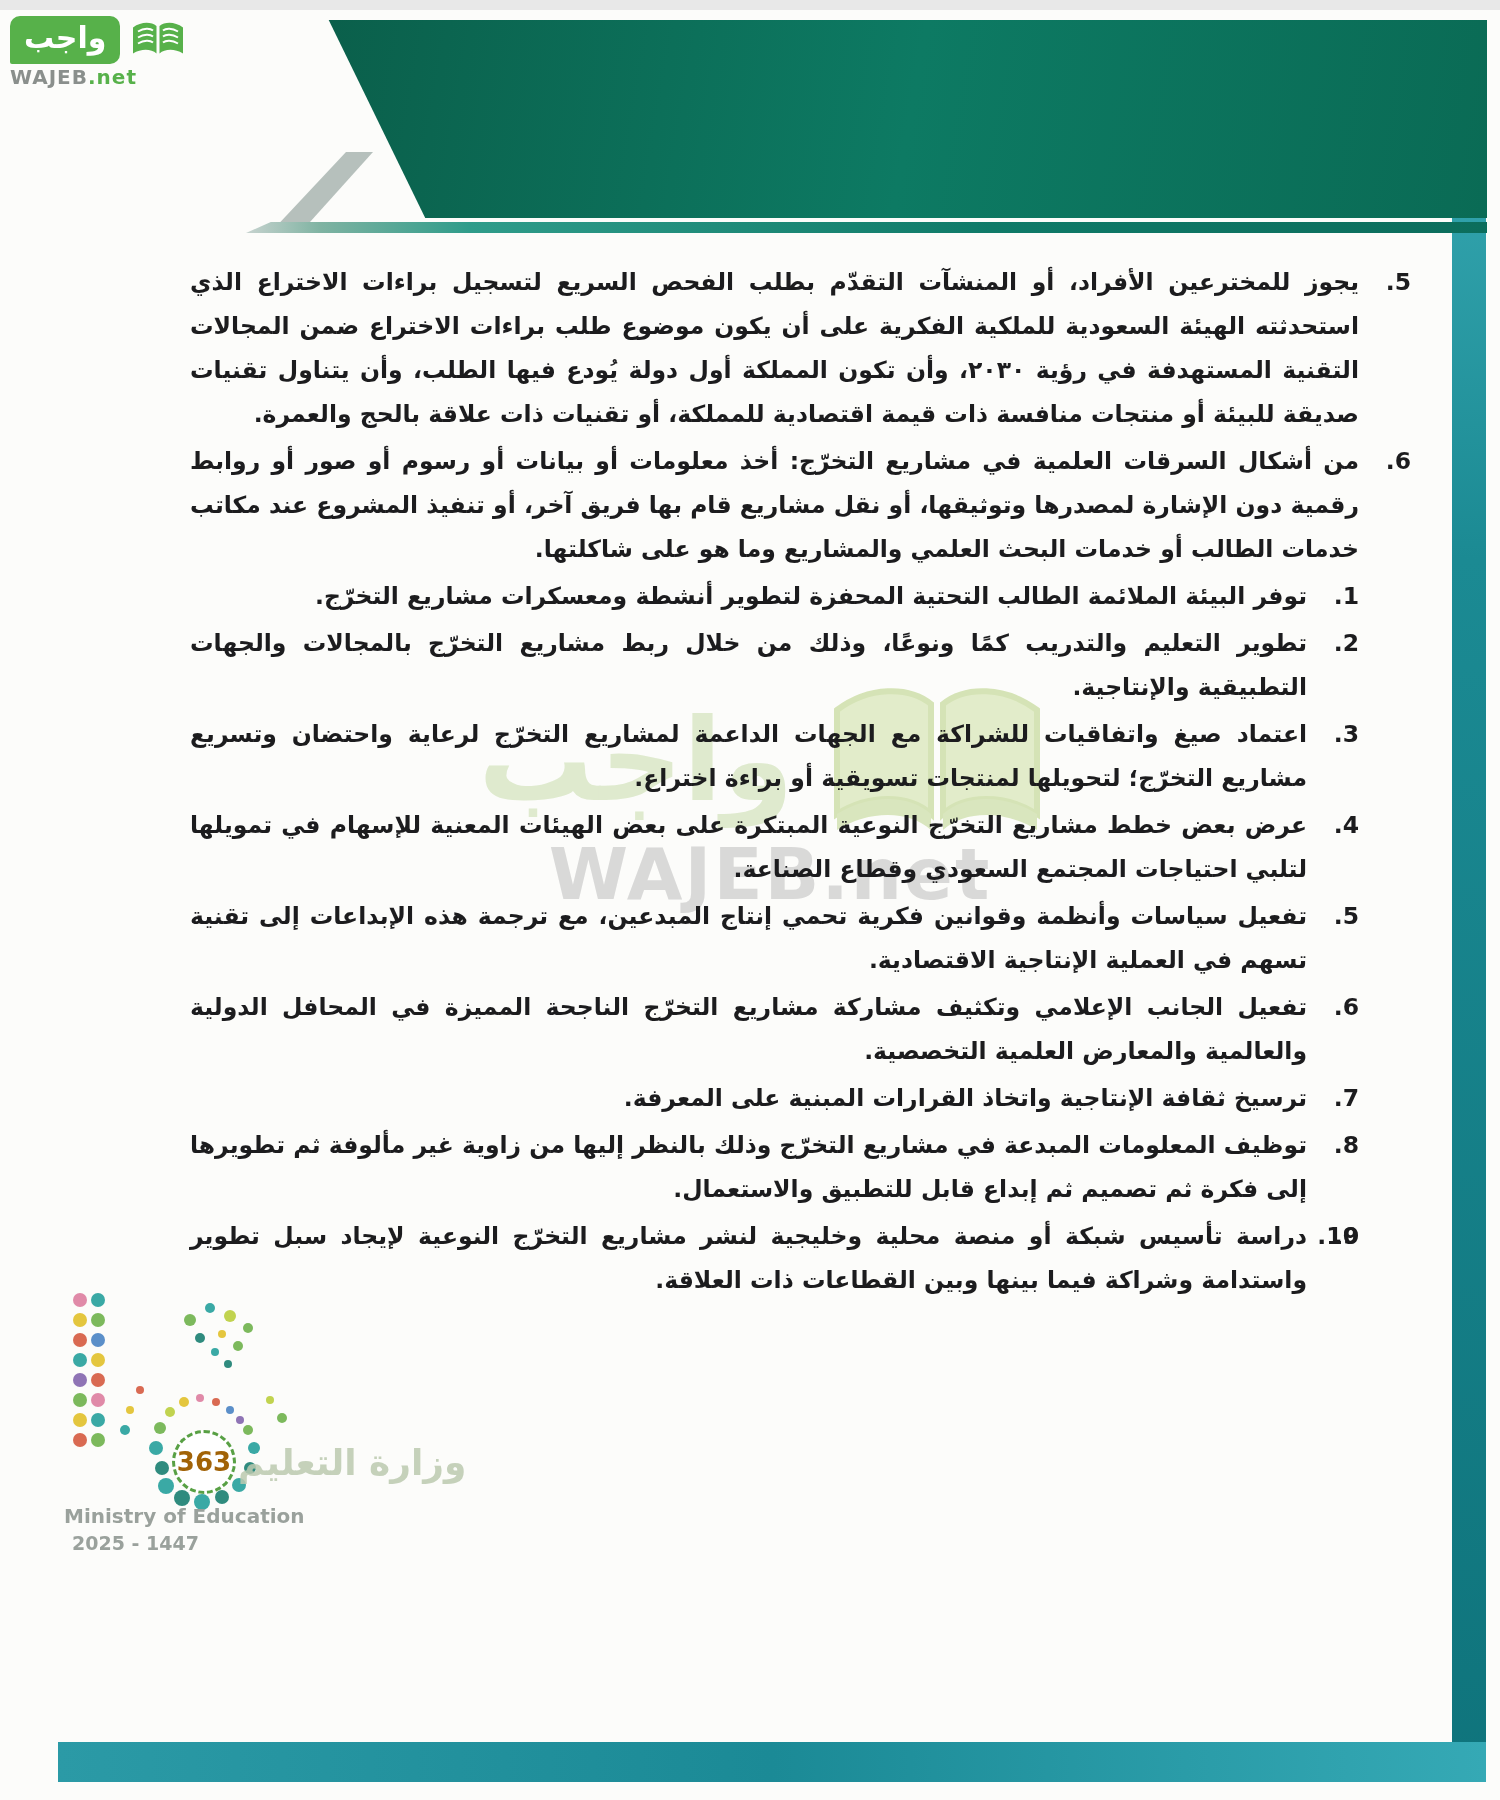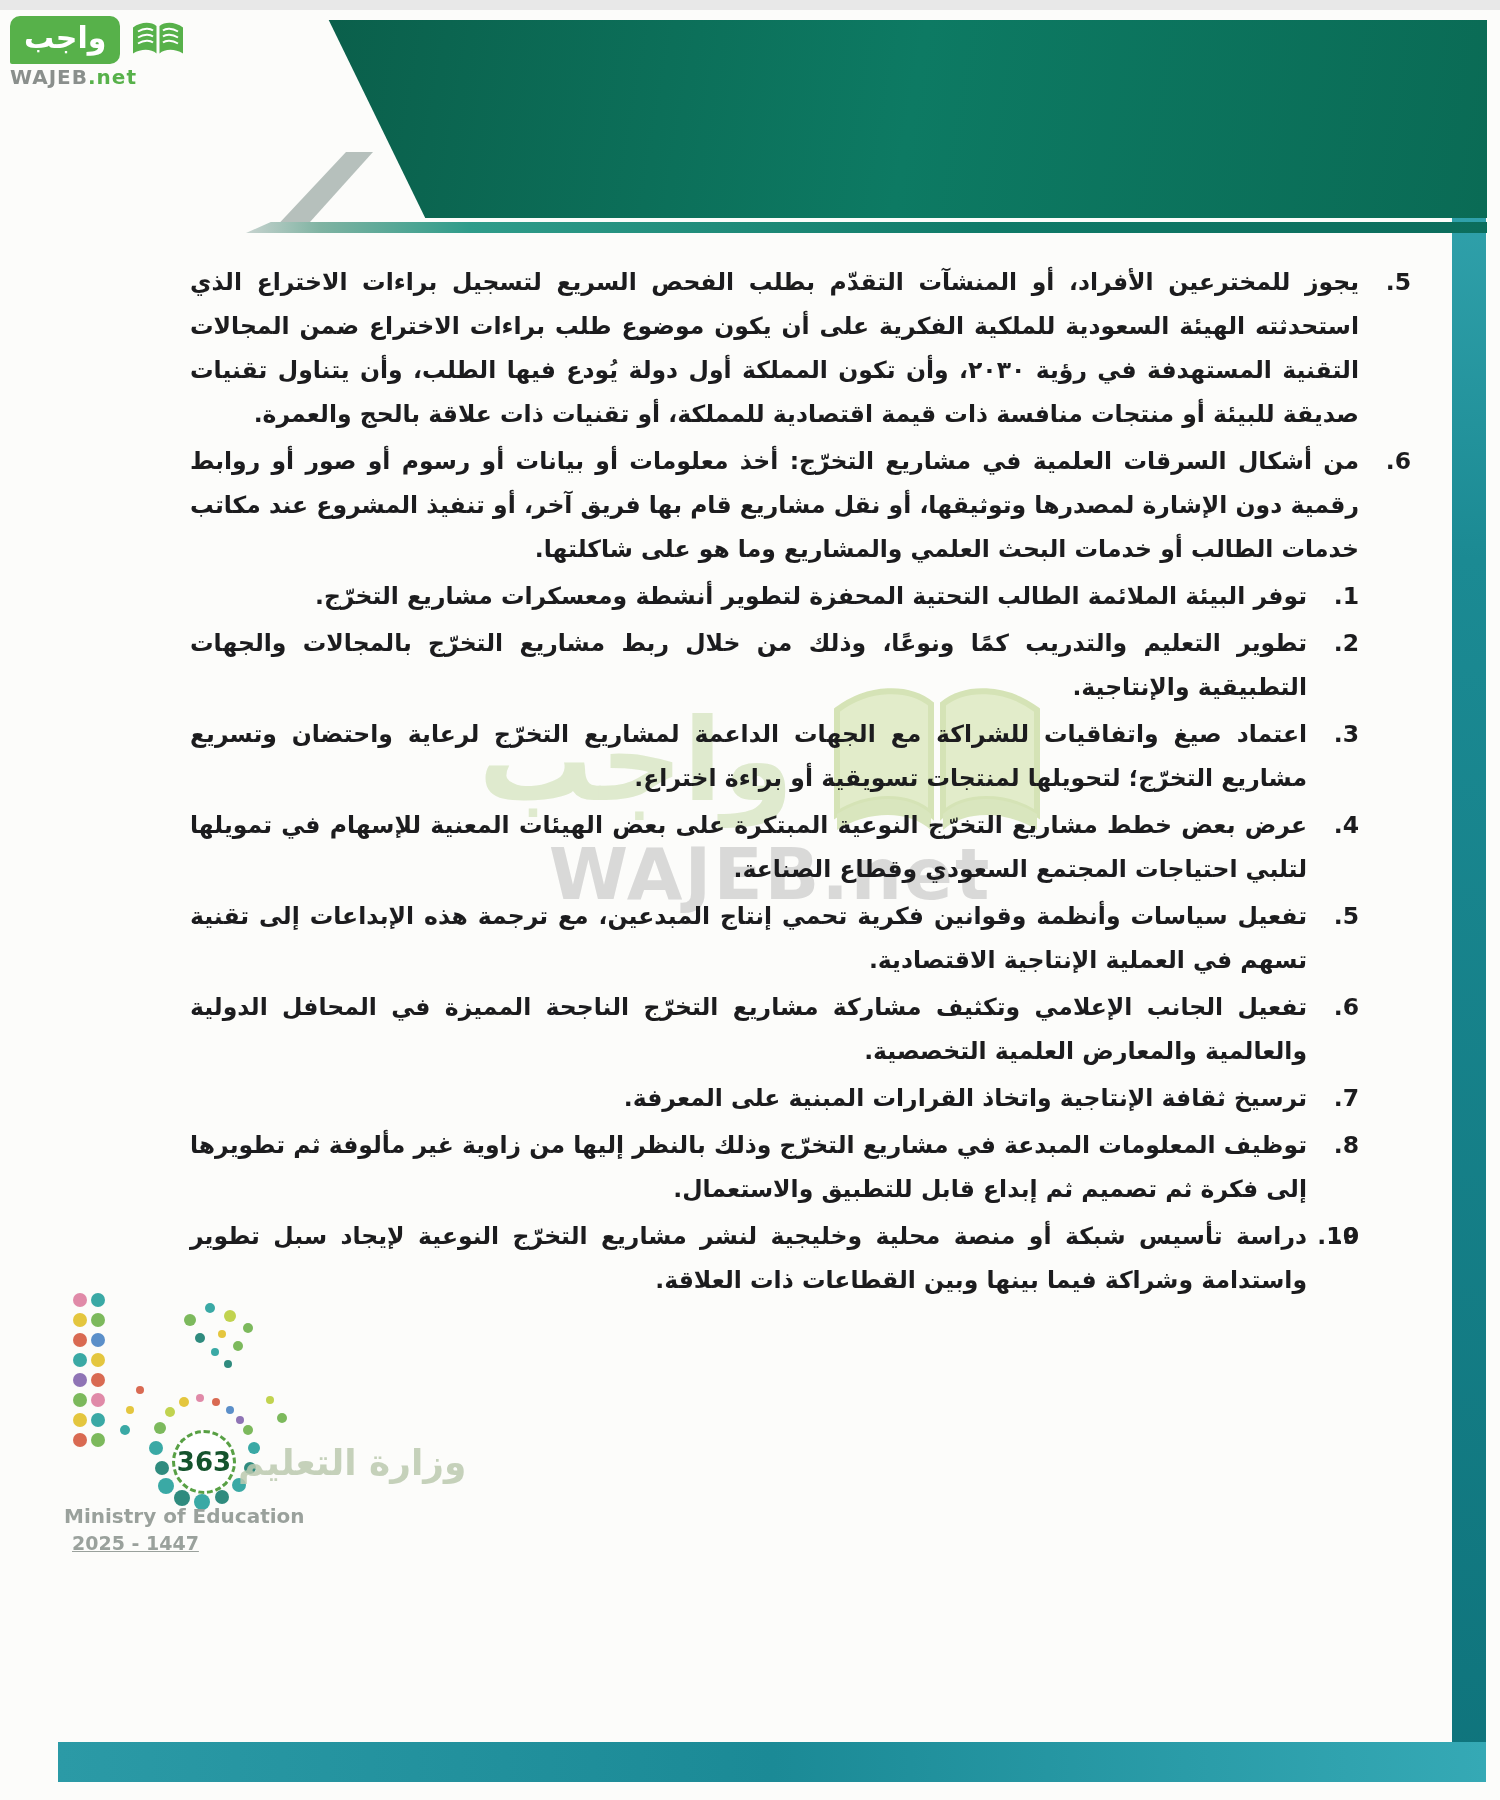--- a/index.html
+++ b/index.html
@@ -76,29 +76,29 @@
   .section-head .head-text{
     text-decoration:underline;text-decoration-thickness:2.5px;text-underline-offset:10px;
   }
   .req-list{padding-right:52px;}
 
   
   .ministry-dots{position:absolute;left:70px;top:1280px;width:240px;height:220px;z-index:2;}
   .badge-363{
     position:absolute;left:172px;top:1420px;width:58px;height:58px;z-index:3;
     border:3px dashed #58a044;border-radius:50%;background:#ffffff;
-    color:#14532d;font-size:26px;font-weight:bold;
+    color:#a16207;font-size:26px;font-weight:bold;
     display:flex;align-items:center;justify-content:center;
   }
   .ministry-word-ar{
     position:absolute;left:238px;top:1432px;z-index:2;color:#bccab0;
     font-size:36px;font-weight:bold;opacity:.85;direction:rtl;
   }
   .ministry-en{position:absolute;left:64px;top:1494px;z-index:2;color:#9aa19c;font-size:20px;font-weight:bold;}
-  .ministry-year{position:absolute;left:72px;top:1522px;z-index:2;color:#9aa19c;font-size:19px;font-weight:bold;text-decoration:underline;}
+  .ministry-year{position:absolute;left:72px;top:1522px;z-index:2;color:#9aa19c;font-size:19px;font-weight:bold;}
 </style>
 </head>
 <body>
 
 <div class="page">
 
   <div class="gray-sliver"></div>
   <div class="band"></div>
   <div class="band-strip"></div>
   <div class="right-bar"></div>

